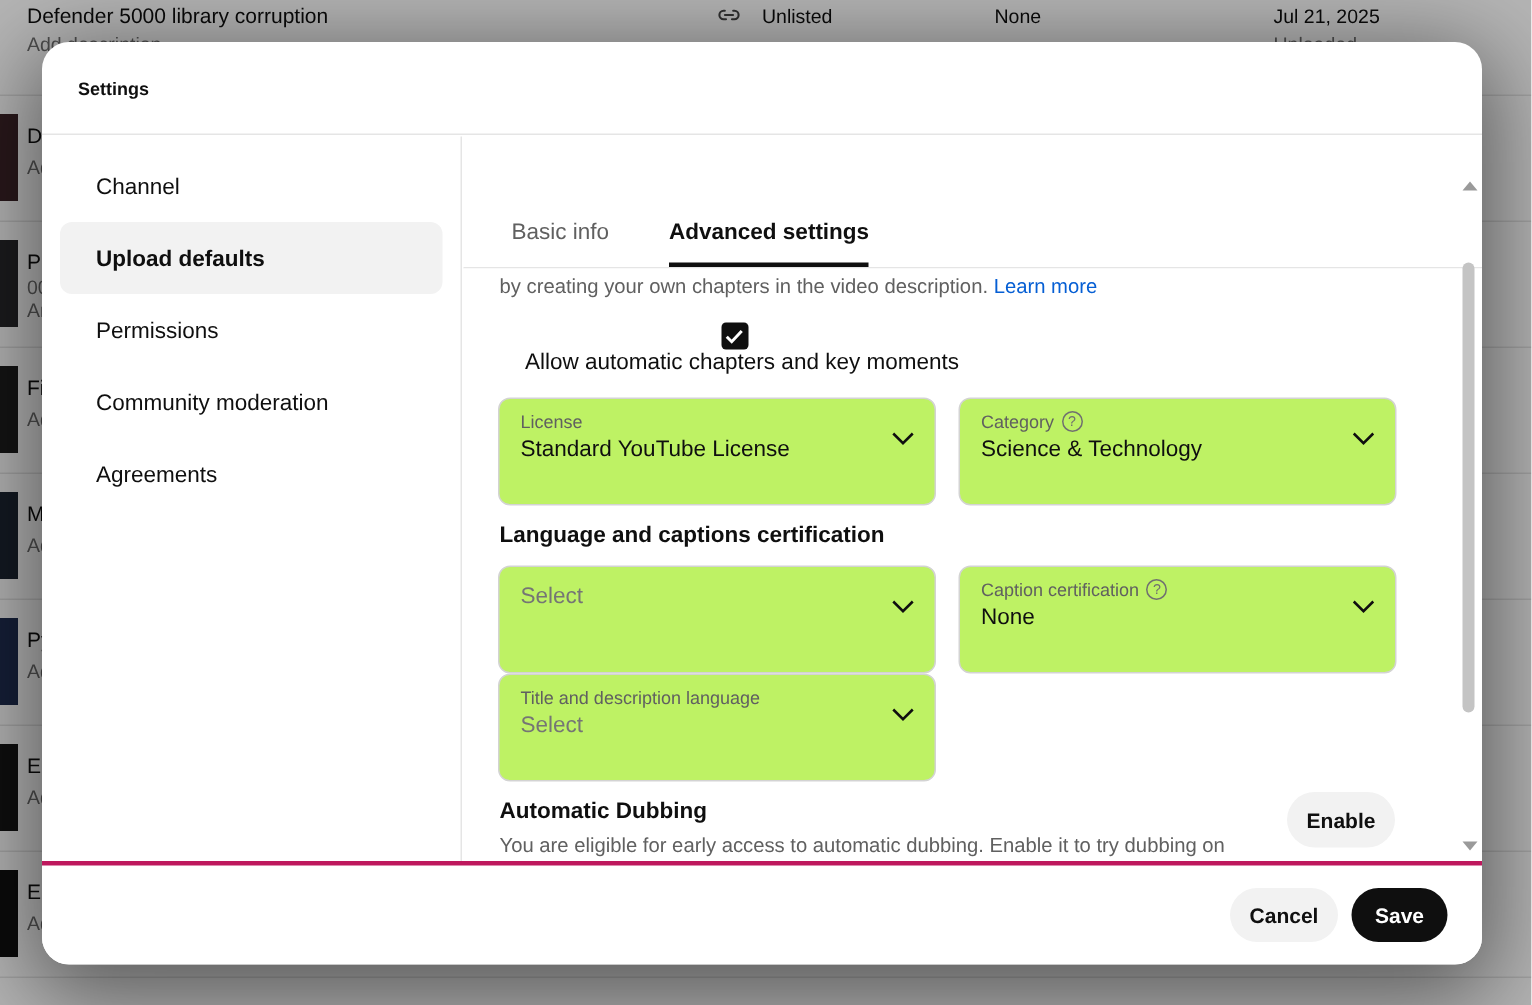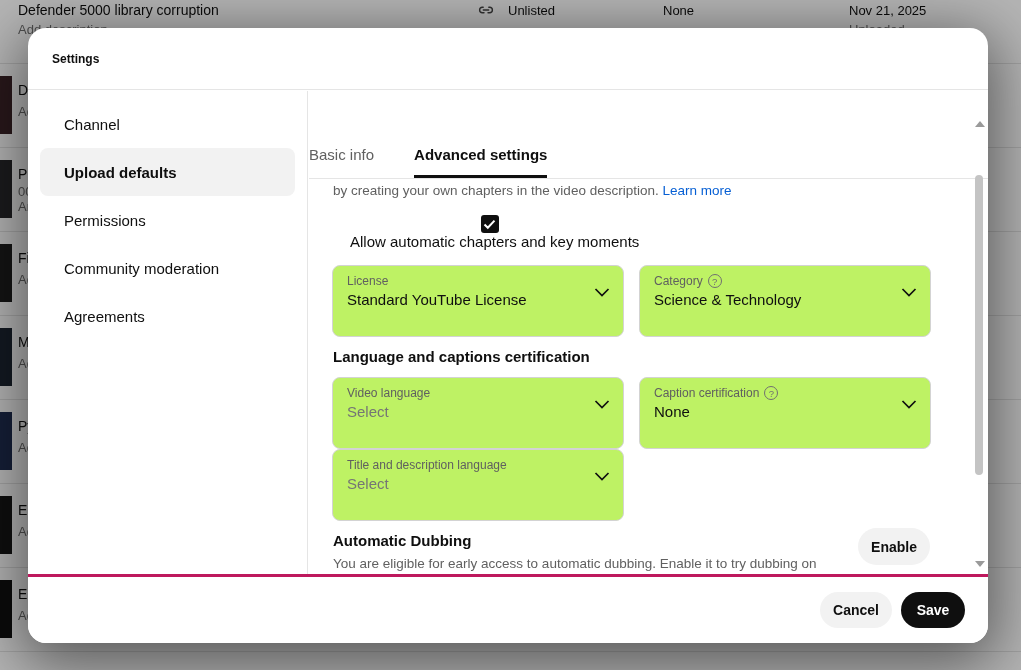--- a/index.html
+++ b/index.html
@@ -31,21 +31,21 @@
   .modal-title { font-size:12px; font-weight:700; color:#0f0f0f; }
 
   
   .sidebar { position:absolute; left:0; top:63px; bottom:69px; width:280px; border-right:1px solid #e5e5e5; padding-top:9px; }
   .nav-item { height:48px; margin:0 12px; display:flex; align-items:center; padding-left:24px;
               font-size:15px; color:#0f0f0f; border-radius:8px; cursor:pointer; }
   .nav-item.active { background:#f2f2f2; font-weight:700; }
 
   
   .tabbar { position:absolute; left:281px; top:63px; width:679px; height:88px;
-            border-bottom:1px solid #e5e5e5; display:flex; align-items:flex-end; }
+            border-bottom:1px solid #e5e5e5; display:flex; align-items:flex-end; padding-left:32px; }
   .tab { position:relative; height:48px; display:flex; align-items:center; font-size:15px;
          color:#606060; margin-right:40px; cursor:pointer; }
   .tab.active { color:#0f0f0f; font-weight:700; }
   .tab.active .tab-underline { position:absolute; left:0; right:0; bottom:0; height:3px; background:#0f0f0f; }
 
   
   .tab-content { position:absolute; left:281px; top:151px; width:679px; height:423px; background:#fff; }
   .chapters-line { position:absolute; left:24px; top:4px; font-size:13.5px; color:#606060; white-space:nowrap; }
   a.inline-link { color:#065fd4; text-decoration:none; }
 
@@ -94,21 +94,21 @@
   <div class="bg-row first">
     <div class="bg-title">Defender 5000 library corruption</div>
     <div class="bg-sub">Add description</div>
     <span class="bg-link-icon">
       <svg width="16" height="16" viewBox="0 0 16 16">
           <path d="M5.2 5.2H4.4a2.8 2.8 0 0 0 0 5.6h1.6 M10.8 5.2h0.8a2.8 2.8 0 0 1 0 5.6h-1.6 M5.3 8h5.4" stroke="#444" stroke-width="1.4" fill="none" stroke-linecap="round"></path>
         </svg>
     </span>
     <div class="bg-col" style="left:508px">Unlisted</div>
     <div class="bg-col" style="left:663px">None</div>
-    <div class="bg-col" style="left:849px">Nov 21, 2025</div>
+    <div class="bg-col" style="left:849px">Jul 21, 2025</div>
     <div class="bg-col-sub" style="left:849px">Uploaded</div>
   </div>
 
   <div class="bg-row" style="top:63px">
     <div class="bg-thumb" style="background:#3a2226"></div>
     <div class="bg-title">De</div>
     <div class="bg-sub">Ad</div>
   </div>
 
   <div class="bg-row" style="top:147px">
@@ -217,21 +217,20 @@
       </div>
       <div class="field-value">Science &amp; Technology</div>
       <svg class="chev" width="16" height="9" viewBox="0 0 16 9">
           <path d="M1.5 1 L8 7.5 L14.5 1" stroke="#0f0f0f" stroke-width="1.7" fill="none"></path>
         </svg>
     </div>
 
     <div class="section-head" style="top:169px">Language and captions certification</div>
 
     <div class="field" style="left:23px; top:198px">
-      <div class="field-label">Video language</div>
       <div class="field-value placeholder">Select</div>
       <svg class="chev" width="16" height="9" viewBox="0 0 16 9">
           <path d="M1.5 1 L8 7.5 L14.5 1" stroke="#0f0f0f" stroke-width="1.7" fill="none"></path>
         </svg>
     </div>
     <div class="field" style="left:330px; top:198px">
       <div class="field-label">
         <span>Caption certification</span>
         <span class="help-circle">?</span>
       </div>

